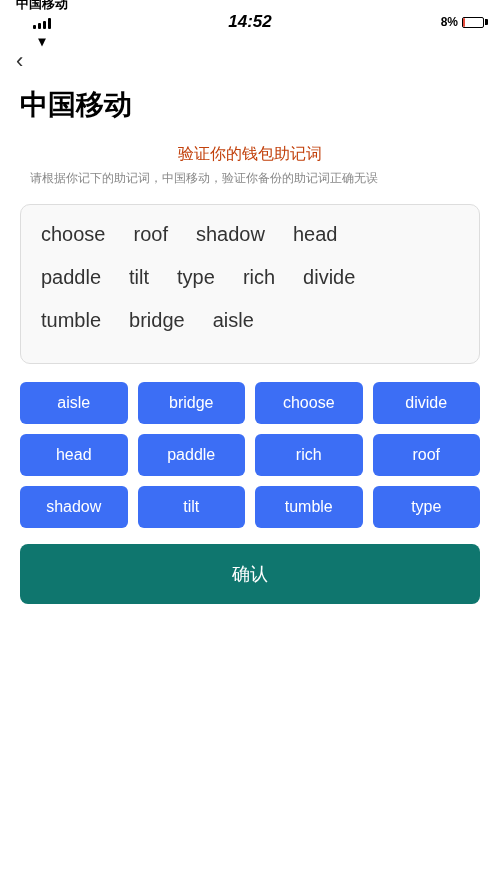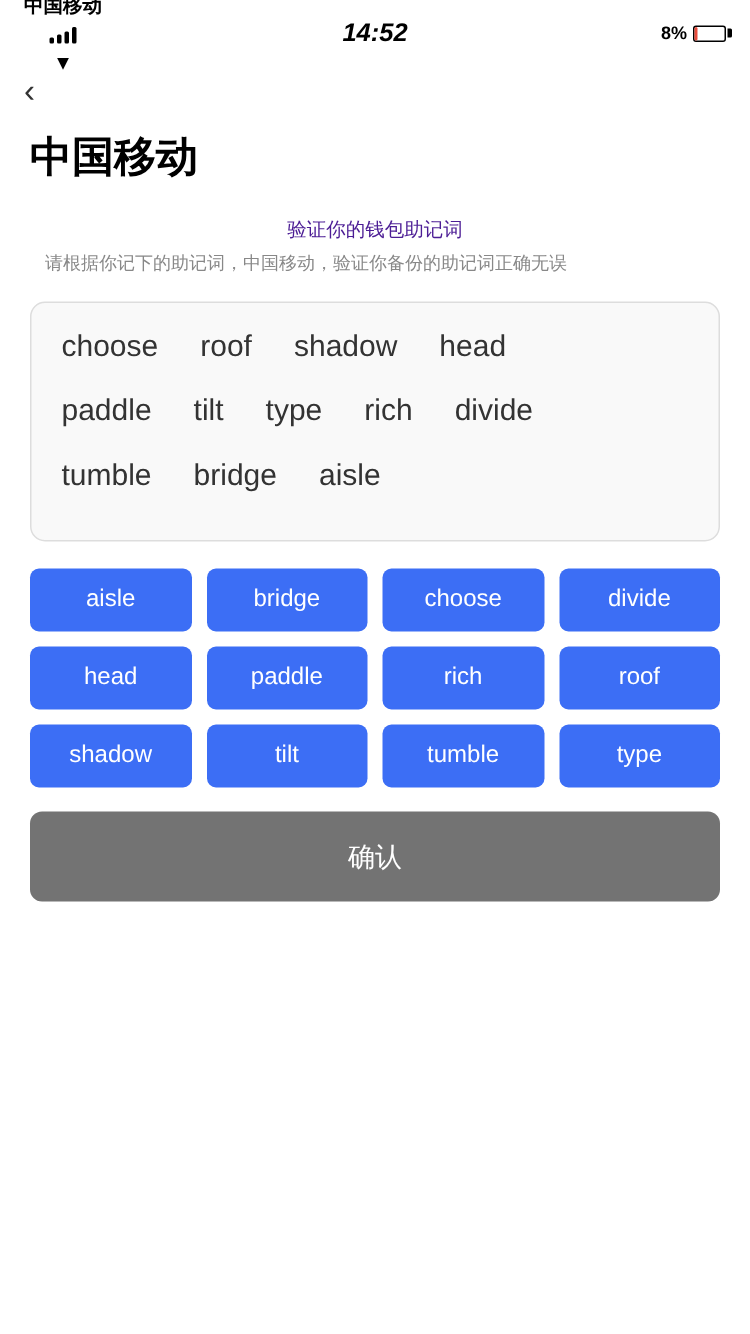--- a/index.html
+++ b/index.html
@@ -75,22 +75,22 @@
       color: #000;
       padding: 8px 20px 20px;
     }
 
     
     .section-header {
       text-align: center;
       margin-bottom: 6px;
     }
     .section-title-text {
-      font-size: 13px;
-      color: #4c1d95;
+      font-size: 16px;
+      color: #c2410c;
       font-weight: 500;
     }
     .section-desc {
       font-size: 12px;
       color: #888;
       padding: 4px 30px;
       line-height: 1.6;
       text-align: left;
     }
 
@@ -138,21 +138,21 @@
       cursor: pointer;
       font-family: inherit;
     }
 
     
     .confirm-btn-wrap {
       margin: 16px 20px;
     }
     .confirm-btn {
       width: 100%;
-      background: #737373;
+      background: #0f766e;
       color: #fff;
       border: none;
       border-radius: 8px;
       padding: 18px;
       font-size: 18px;
       cursor: pointer;
       font-family: inherit;
     }
   </style>
 </head>

